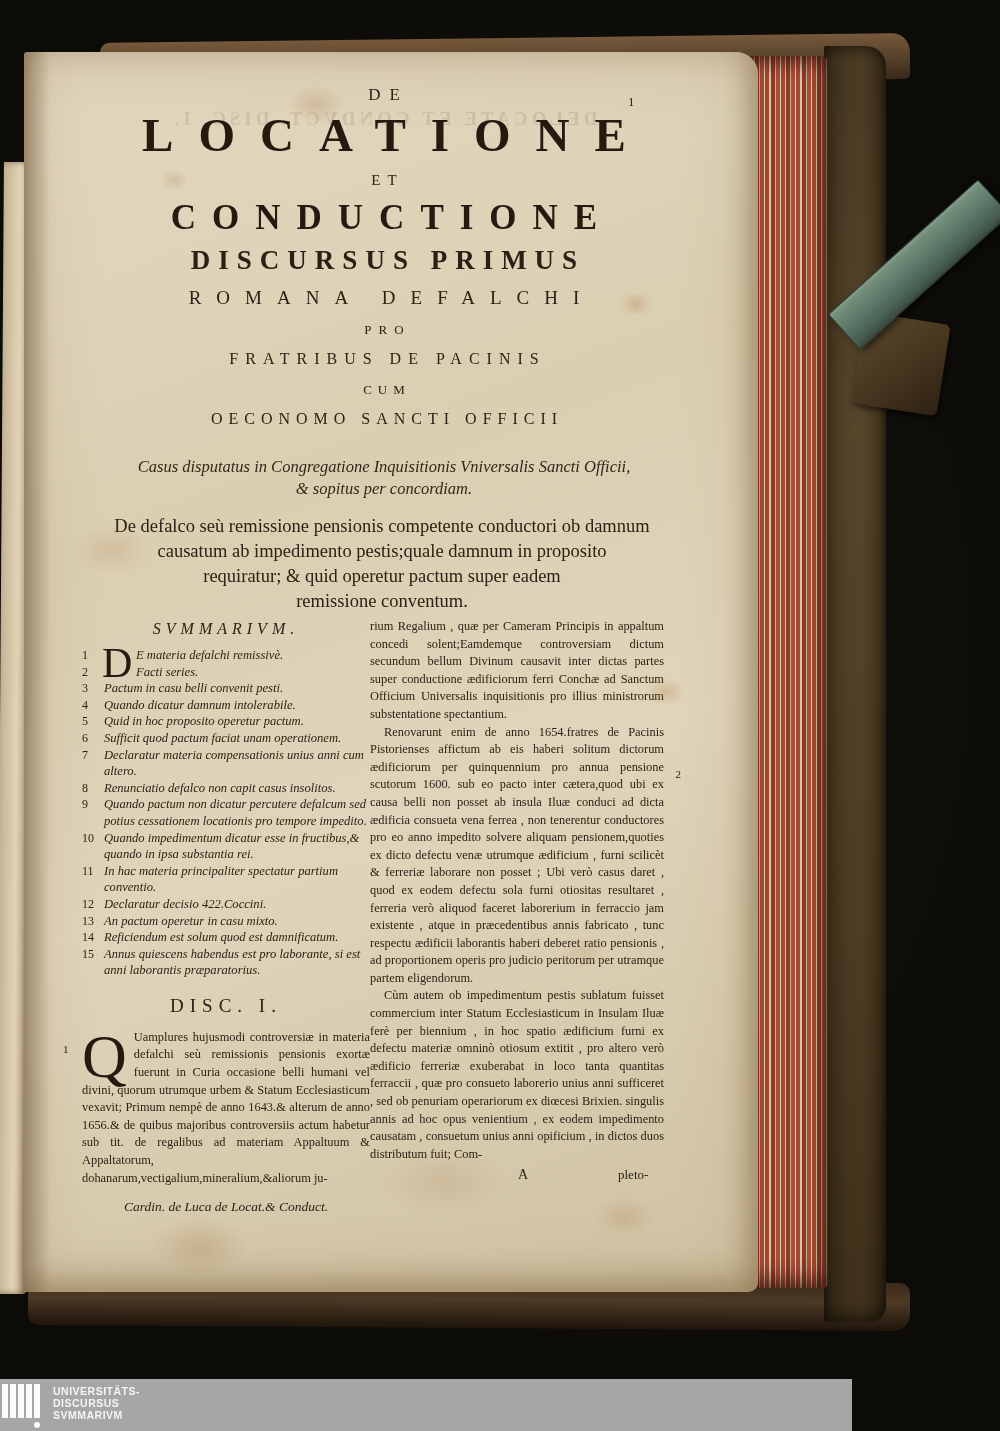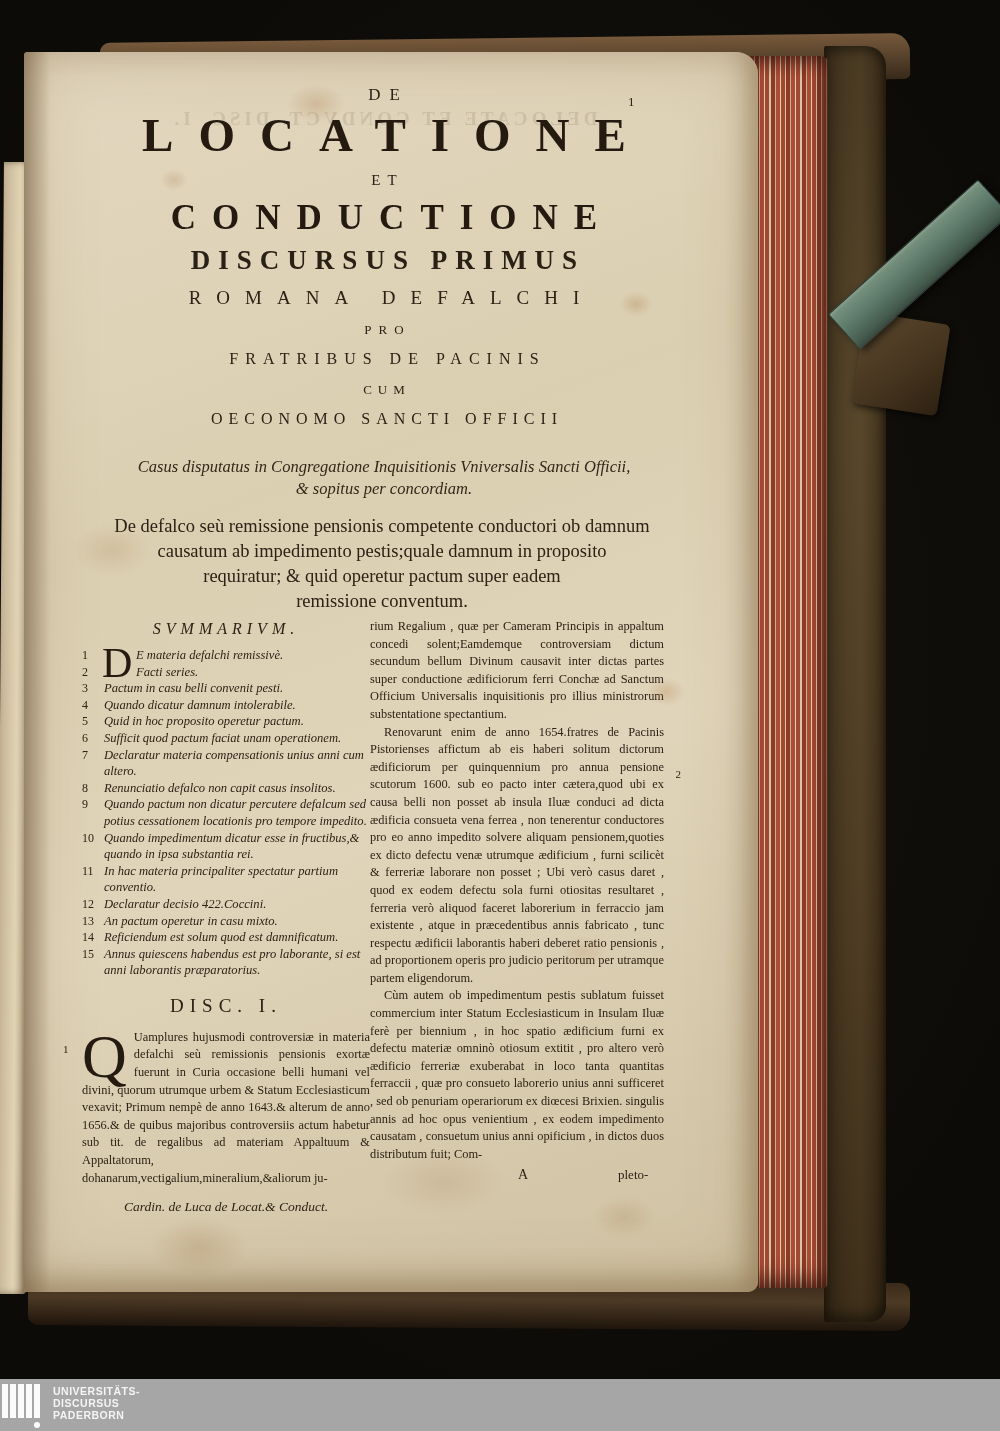--- a/index.html
+++ b/index.html
@@ -130,21 +130,21 @@
   .dropcap-q{float:left;font-size:62px;line-height:48px;margin:3px 7px 0 0;color:#241a10;}
   .margin-num-l{position:absolute;left:-19px;top:12px;font-size:11px;}
   .margin-num-r{position:absolute;right:-17px;top:148px;font-size:11px;}
   .p-indent{text-indent:14px;margin:0;}
   .p-plain{margin:0;}
   .runtitle{text-align:center;font-style:italic;font-size:13.5px;margin-top:12px;}
   .sigrow{position:relative;height:20px;margin-top:3px;text-align:left;}
   .sig{position:absolute;left:148px;font-size:14px;}
   .catchword{position:absolute;left:248px;font-size:13px;}
   
-  .stamp-bar{left:0;top:1379px;width:1000px;height:52px;background:#a6a6a6;}
+  .stamp-bar{left:0;top:1379px;width:852px;height:52px;background:#a6a6a6;}
   .stamp-logo{position:absolute;left:2px;top:5px;width:44px;height:44px;}
   .lbar{position:absolute;top:0;width:6px;height:34px;background:#fbfbfb;}
   .lb1{left:0;} .lb2{left:8px;} .lb3{left:16px;} .lb4{left:24px;} .lb5{left:32px;}
   .ldot{position:absolute;left:32px;top:38px;width:6px;height:6px;border-radius:50%;background:#fbfbfb;}
   .stamp-text{position:absolute;left:53px;top:6px;color:#f4f4f4;
     font-family:"Liberation Sans", sans-serif;font-weight:bold;
     font-size:10.5px;line-height:12px;letter-spacing:.5px;}
 </style>
 </head>
 <body>
@@ -283,15 +283,15 @@
     <span class="lbar lb1"></span>
     <span class="lbar lb2"></span>
     <span class="lbar lb3"></span>
     <span class="lbar lb4"></span>
     <span class="lbar lb5"></span>
     <span class="ldot"></span>
   </div>
   <div class="stamp-text">
     <div>UNIVERSITÄTS-</div>
     <div>DISCURSUS</div>
-    <div>PADERBORN</div>
+    <div>SVMMARIVM</div>
   </div>
 </div>
 
 </body></html>

